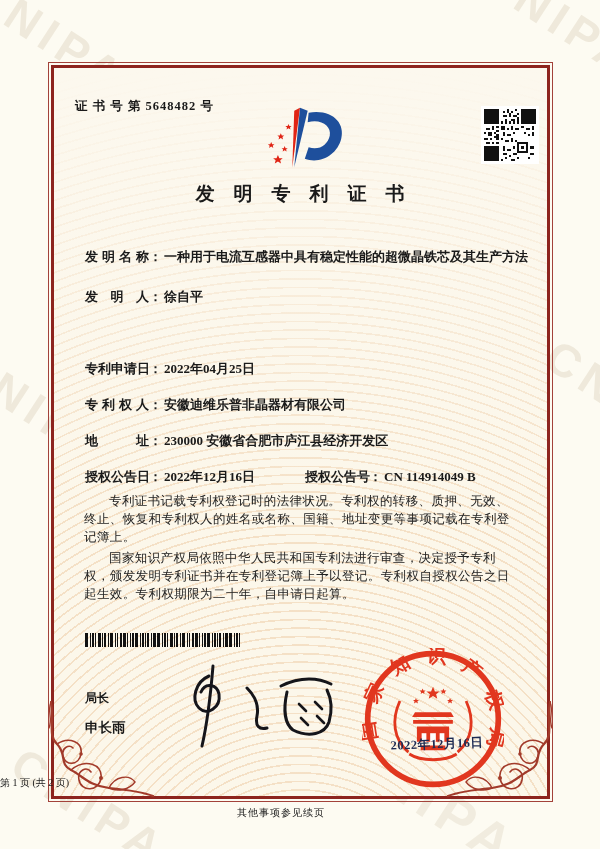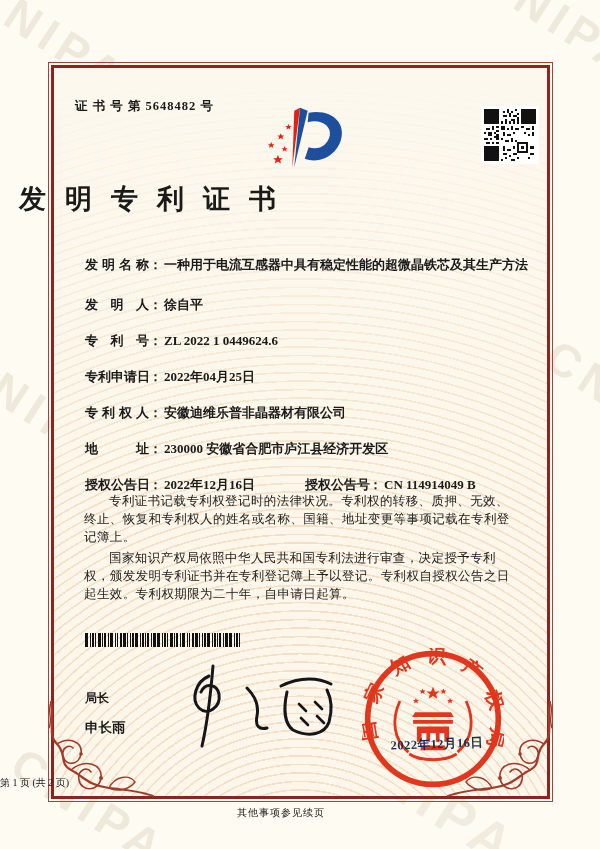--- a/index.html
+++ b/index.html
@@ -51,26 +51,26 @@
     position:absolute;left:75px;top:98px;z-index:5;
     font-size:12.5px;font-weight:bold;letter-spacing:1px;
   }
   .logo{position:absolute;left:252px;top:103px;z-index:5;}
   .qr{
     position:absolute;left:481px;top:106px;width:58px;height:58px;
     background:#fff;z-index:5;padding:3px;box-sizing:border-box;
   }
   .title{
     position:absolute;left:0;top:181px;width:100%;z-index:5;
-    font-size:27px;font-weight:600;
+    text-align:center;font-size:19px;font-weight:600;
     letter-spacing:19px;text-indent:19px;
   }
 
   
-  .field-row{position:absolute;left:85px;z-index:5;font-size:13px;font-weight:bold;white-space:nowrap;margin-top:8px;}
+  .field-row{position:absolute;left:85px;z-index:5;font-size:13px;font-weight:bold;white-space:nowrap;}
   .field-label{
     display:inline-block;width:64px;
     text-align:justify;text-align-last:justify;
     vertical-align:bottom;
   }
   .field-colon{display:inline-block;width:13px;}
   .field-value{margin-left:2px;}
   .grant-no-pair{position:absolute;left:220px;top:0;}
 
   
@@ -239,23 +239,20 @@
   </svg>
 
   <div class="title">发明专利证书</div>
 
   <div class="field-row" style="top:248px;">
     <span class="field-label">发明名称</span><span class="field-colon">：</span><span class="field-value">一种用于电流互感器中具有稳定性能的超微晶铁芯及其生产方法</span>
   </div>
   <div class="field-row" style="top:288px;">
     <span class="field-label">发明人</span><span class="field-colon">：</span><span class="field-value">徐自平</span>
   </div>
-  <div class="field-row" style="top:324px;">
-    <span class="field-label">专利号</span><span class="field-colon">：</span><span class="field-value">ZL 2022 1 0449624.6</span>
-  </div>
   <div class="field-row" style="top:360px;">
     <span class="field-label">专利申请日</span><span class="field-colon">：</span><span class="field-value">2022年04月25日</span>
   </div>
   <div class="field-row" style="top:396px;">
     <span class="field-label">专利权人</span><span class="field-colon">：</span><span class="field-value">安徽迪维乐普非晶器材有限公司</span>
   </div>
   <div class="field-row" style="top:432px;">
     <span class="field-label">地址</span><span class="field-colon">：</span><span class="field-value">230000 安徽省合肥市庐江县经济开发区</span>
   </div>
   <div class="field-row" style="top:468px;width:460px;">

